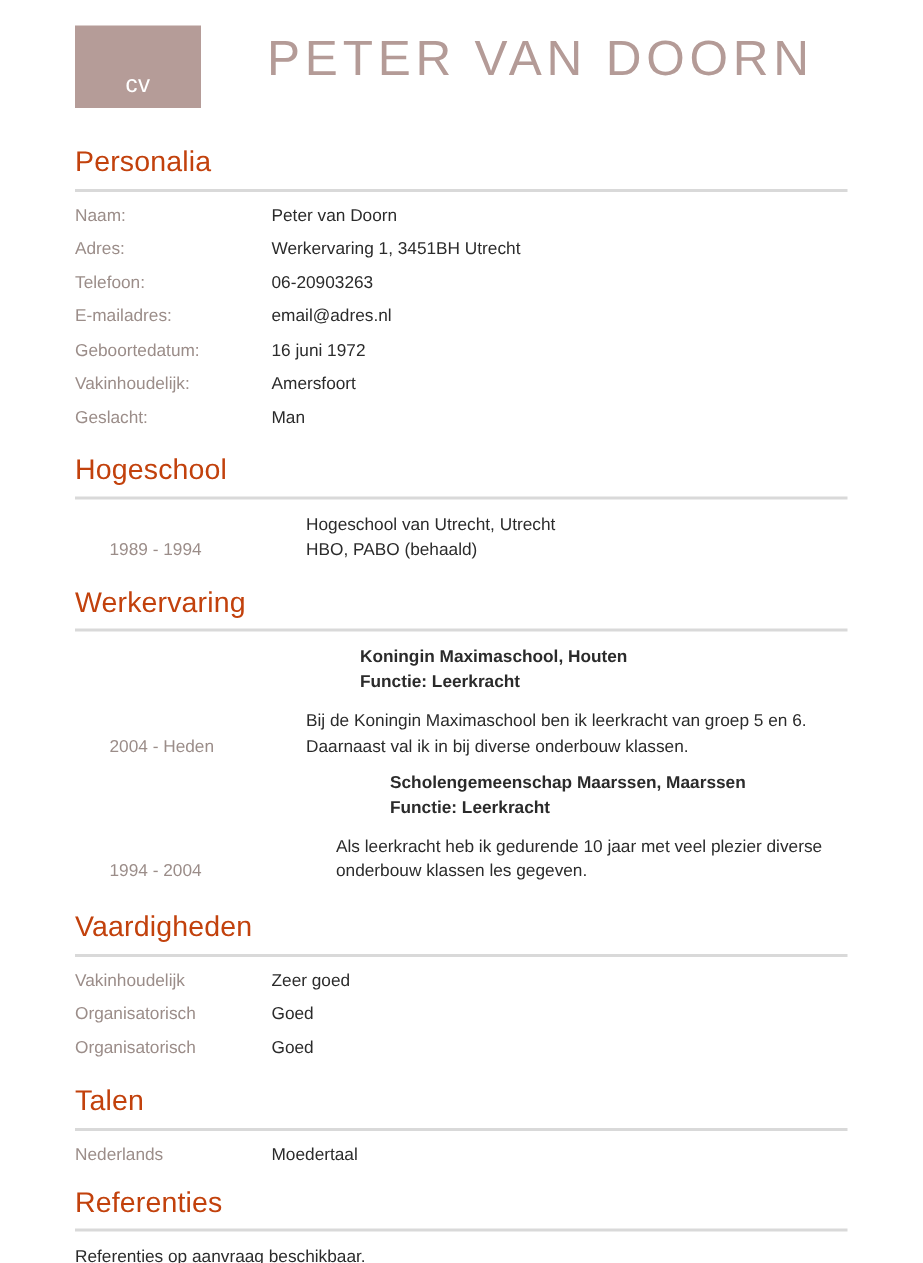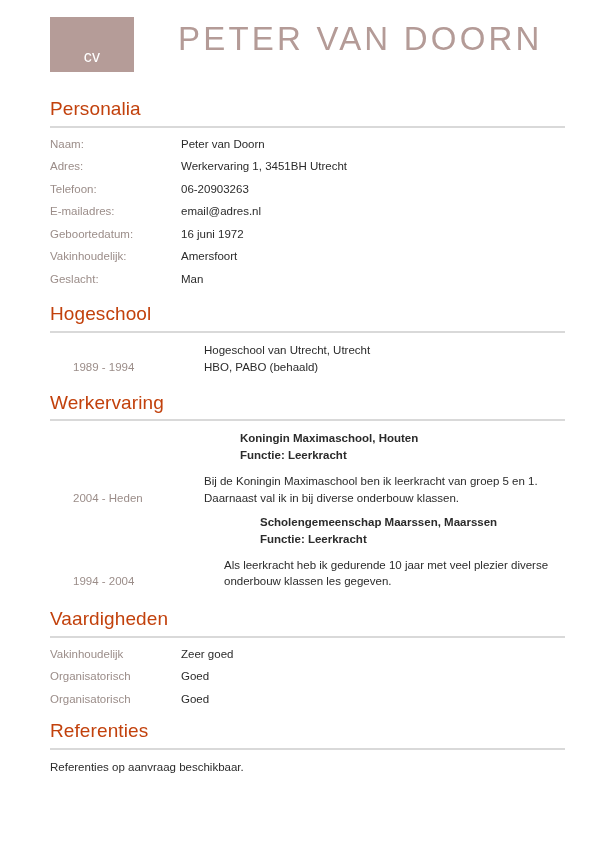--- a/index.html
+++ b/index.html
@@ -208,21 +208,21 @@
 
   <div class="section sec-werkervaring">
     <h2 class="section-title">Werkervaring</h2>
     <div class="rule"></div>
 
     <div class="entry">
       <div class="entry-period">2004 - Heden</div>
       <div class="entry-body">
         <div class="entry-line bold">Koningin Maximaschool, Houten</div>
         <div class="entry-line bold">Functie: Leerkracht</div>
-        <div class="entry-desc">Bij de Koningin Maximaschool ben ik leerkracht van groep 5 en 1. Daarnaast val ik in bij diverse onderbouw klassen.</div>
+        <div class="entry-desc">Bij de Koningin Maximaschool ben ik leerkracht van groep 5 en 6. Daarnaast val ik in bij diverse onderbouw klassen.</div>
       </div>
     </div>
 
     <div class="entry" style="margin-top:8px;gap:20px;">
       <div class="entry-period">1994 - 2004</div>
       <div class="entry-body">
         <div class="entry-line bold">Scholengemeenschap Maarssen, Maarssen</div>
         <div class="entry-line bold">Functie: Leerkracht</div>
         <div class="entry-desc">Als leerkracht heb ik gedurende 10 jaar met veel plezier diverse onderbouw klassen les gegeven.</div>
       </div>
@@ -240,20 +240,29 @@
     <div class="row">
       <div class="row-label">Organisatorisch</div>
       <div class="row-value">Goed</div>
     </div>
     <div class="row">
       <div class="row-label">Organisatorisch</div>
       <div class="row-value">Goed</div>
     </div>
   </div>
 
+  <div class="section sec-talen">
+    <h2 class="section-title">Talen</h2>
+    <div class="rule"></div>
+
+    <div class="row">
+      <div class="row-label">Nederlands</div>
+      <div class="row-value">Moedertaal</div>
+    </div>
+  </div>
 
   <div class="section sec-referenties">
     <h2 class="section-title">Referenties</h2>
     <div class="rule"></div>
 
     <div class="plain-text">Referenties op aanvraag beschikbaar.</div>
   </div>
 
 </div>
 

